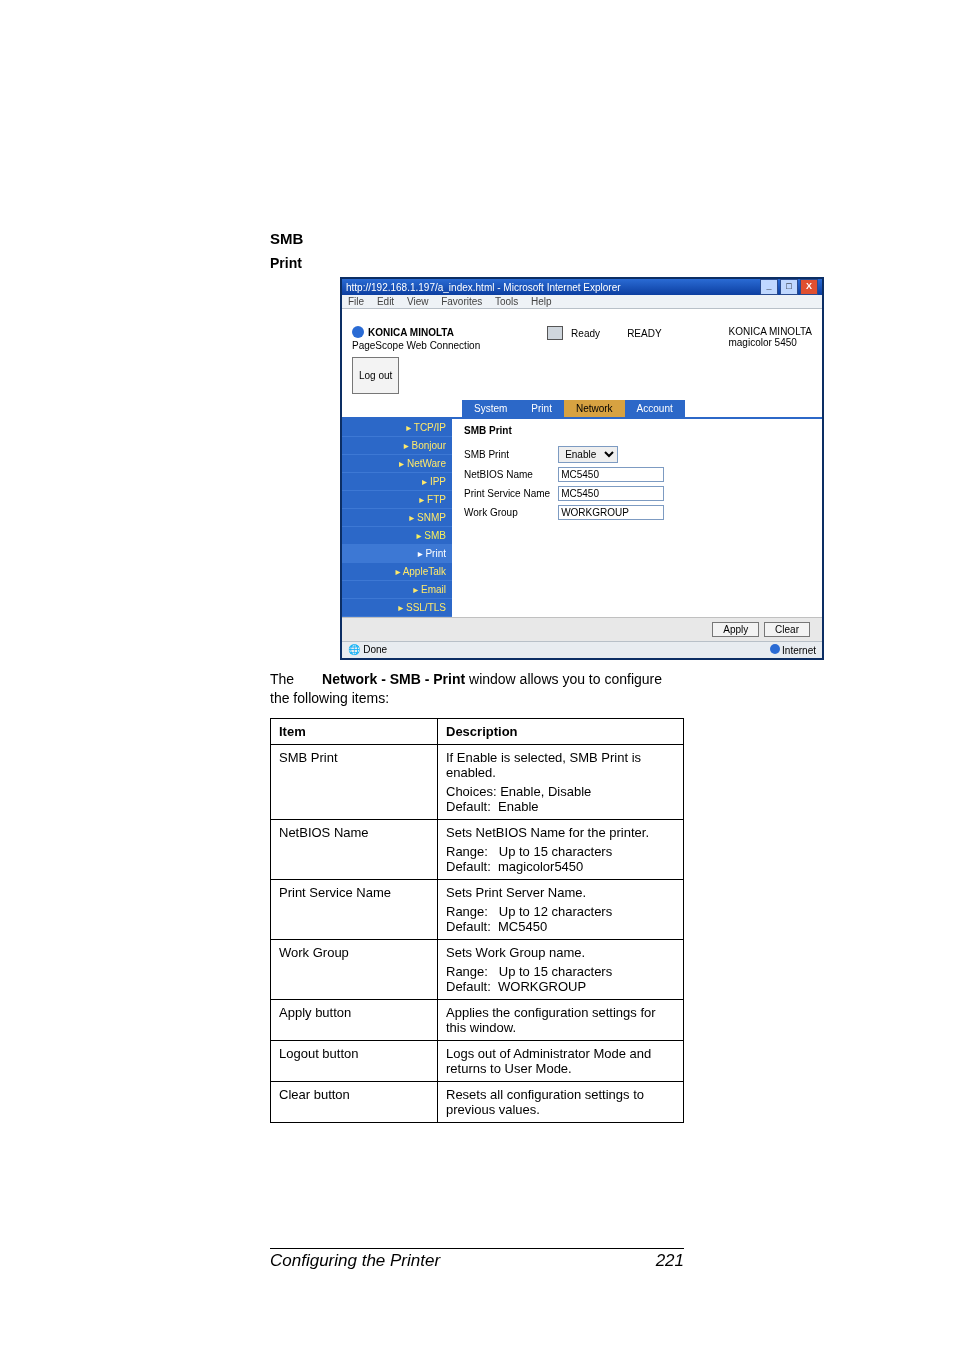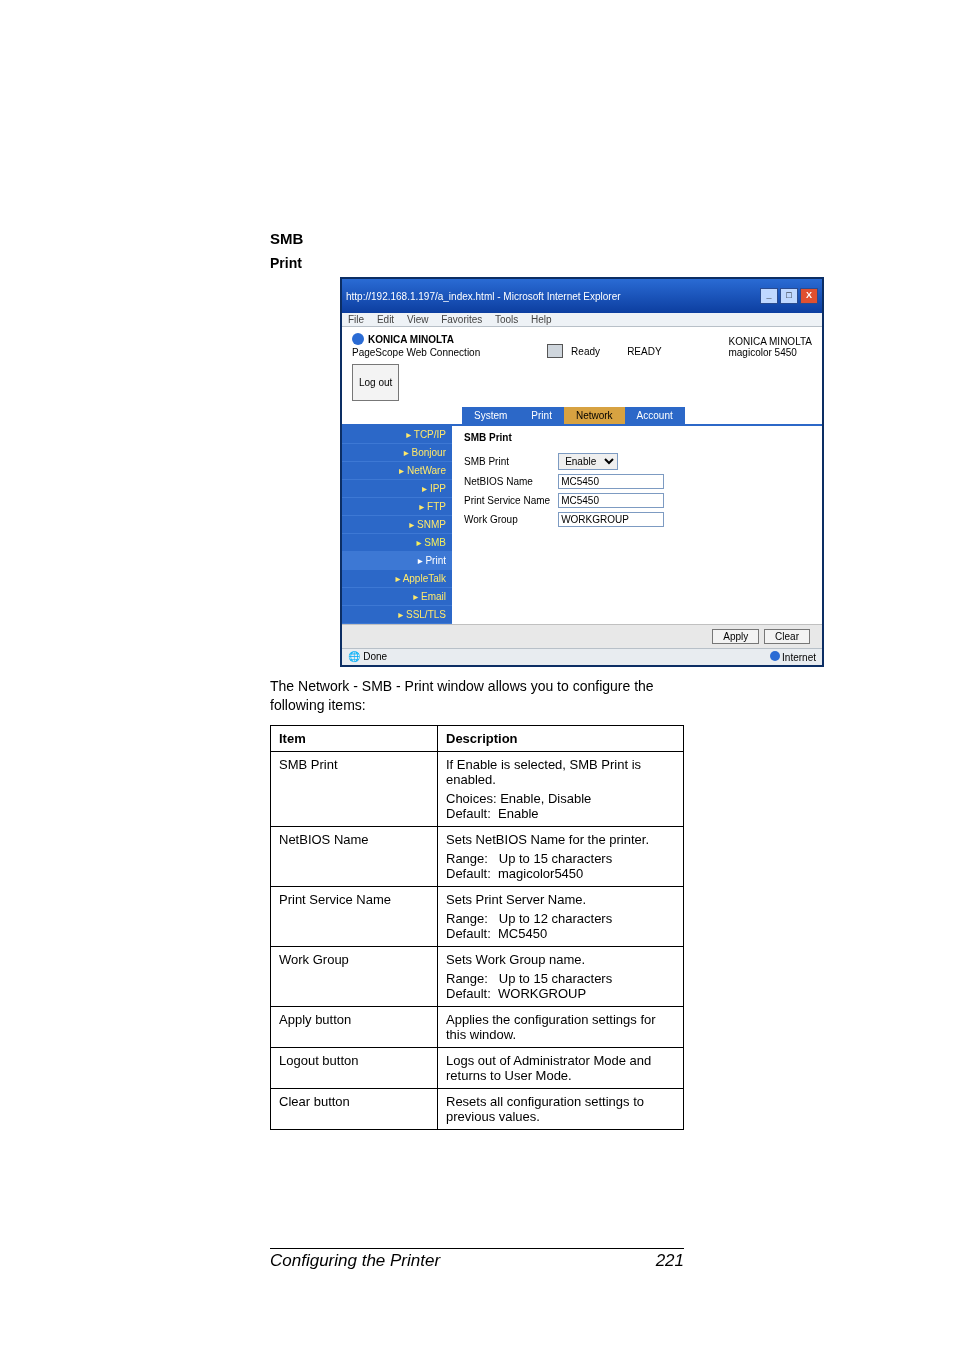--- a/index.html
+++ b/index.html
@@ -25,34 +25,34 @@
   width:480px;
   margin:0 0 10px 70px;
   border:2px solid #0c2e64;
   background:#e8ecf0;
   font-family:Tahoma,Arial,sans-serif;
   font-size:10px;
 }
 .shot .titlebar{
   display:flex;align-items:center;justify-content:space-between;
   background:linear-gradient(#2a6bd4,#0c3ea0);
-  color:#fff;padding:9px 4px;font-size:10px;
+  color:#fff;padding:0 4px;font-size:10px;
 }
 .shot .titlebar .wbtn{display:flex;gap:2px;}
 .shot .titlebar .wbtn span{display:inline-block;width:16px;height:14px;background:#c0d8ff;color:#000;text-align:center;font-weight:bold;border:1px solid #2a4b8e;font-size:9px;line-height:12px;}
 .shot .titlebar .wbtn span.close{background:#e05030;color:#fff;}
 .shot .menubar{background:#eef2f6;padding:1px 6px;font-size:10px;color:#444;}
 .shot .menubar span{margin-right:10px;}
 
 .shot .content{
   background:#fff;
   display:flex;flex-direction:column;
   border-top:1px solid #b8c0c8;
 }
-.shot .topstrip{display:flex;padding:6px 10px 4px 10px;align-items:flex-end;}
+.shot .topstrip{display:flex;padding:6px 10px 4px 10px;align-items:flex-start;margin-top:11px;}
 .shot .logo-area{display:flex;flex-direction:column;gap:2px;}
 .shot .logo-line{display:flex;align-items:center;gap:4px;font-size:10px;}
 .shot .logo-line .km-dot{display:inline-block;width:12px;height:12px;border-radius:50%;background:#2a6bd4;}
 .shot .ready-col{flex:1;display:flex;flex-direction:column;align-items:center;}
 .shot .ready-col .rline{display:flex;align-items:center;gap:8px;font-size:10px;}
 .shot .ready-col .printer-ico{display:inline-block;width:14px;height:12px;background:#cfd6dd;border:1px solid #555;}
 .shot .kmright{display:flex;flex-direction:column;align-items:flex-start;font-size:10px;}
 
 .shot .logoutrow{padding:2px 10px 6px 10px;}
 .shot .logoutrow button{font-size:10px;padding:12px 6px;border:1px solid #777;background:#f3f3f3;}
@@ -73,21 +73,21 @@
 .shot .mainpane td{padding:2px 8px 2px 0;}
 .shot .mainpane select,.shot .mainpane input[type=text]{font-size:10px;border:1px solid #7d9bc2;padding:1px 2px;width:100px;}
 .shot .mainpane select{width:60px;}
 
 .shot .btnrow{background:#e8e8e8;border-top:1px solid #c0c0c0;padding:4px 12px;text-align:right;}
 .shot .btnrow button{font-size:10px;padding:1px 10px;border:1px solid #777;background:#f3f3f3;margin-left:2px;}
 .shot .statusbar{display:flex;justify-content:space-between;background:#e8ecf0;padding:2px 6px;font-size:10px;border-top:1px solid #b8c0c8;}
 .shot .statusbar .globe{display:inline-block;width:10px;height:10px;border-radius:50%;background:#2a6bd4;margin-right:2px;}
 
 .caption{font-size:14px;margin-bottom:10px;line-height:1.35;}
-.caption b{font-weight:normal;}
+.caption b{font-weight:bold;margin-left:24px;}
 
 
 table.desc{border-collapse:collapse;width:100%;font-size:13px;}
 table.desc th,table.desc td{border:1px solid #000;padding:5px 8px;text-align:left;vertical-align:top;}
 table.desc th{font-weight:bold;}
 table.desc .sub{padding-top:4px;}
 
 .footer{
   position:absolute;left:270px;bottom:80px;width:414px;
   display:flex;justify-content:space-between;

